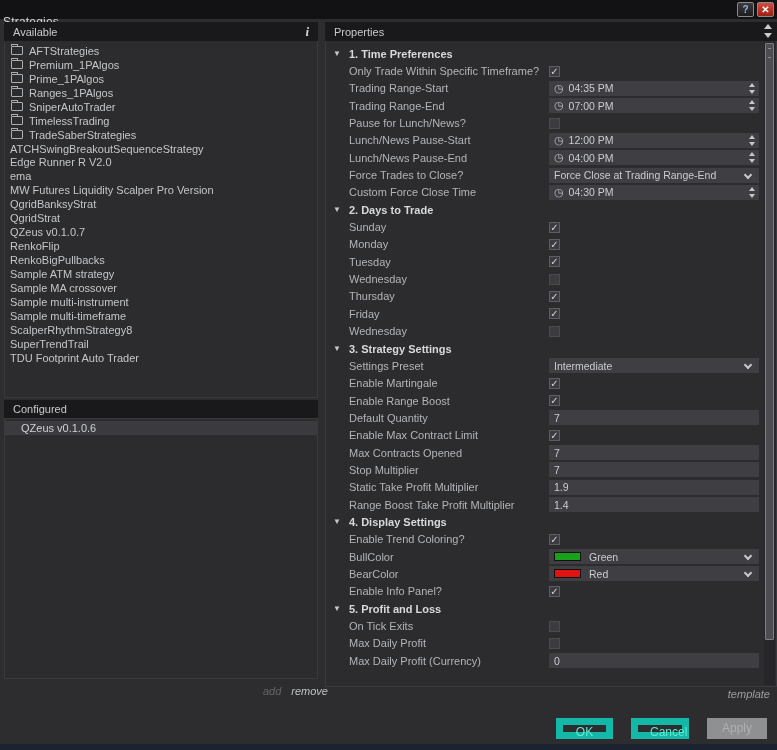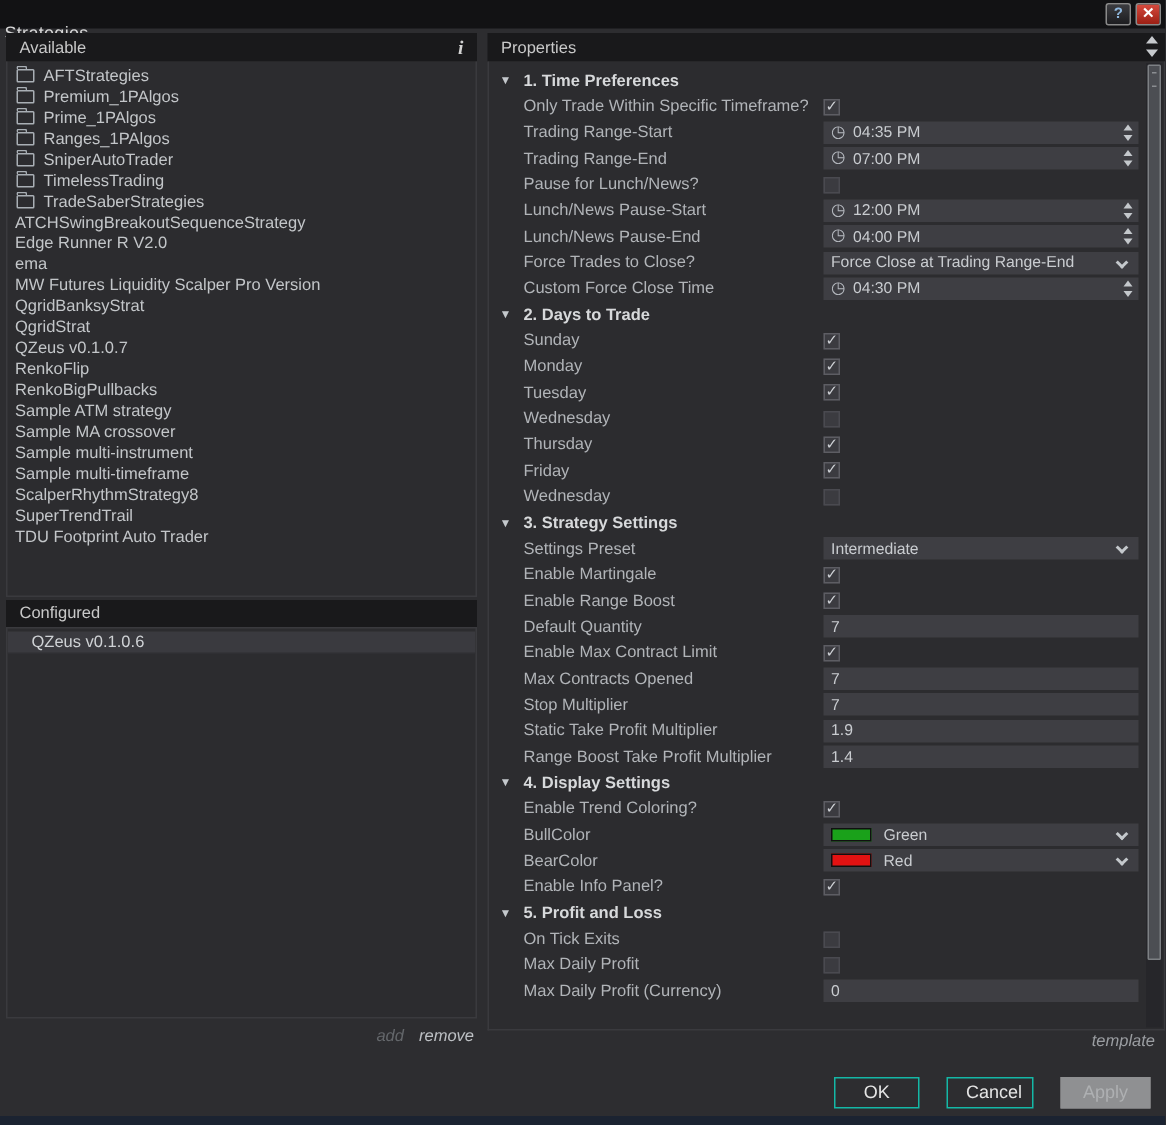--- a/index.html
+++ b/index.html
@@ -21,21 +21,21 @@
 
   
   .available-header{left:4px;top:22px;width:314px;height:19px;}
   .available-list{position:absolute;left:4px;top:41px;width:314px;height:357px;background:#2c2c2f;border:1px solid #3a3a3e;border-top:none;overflow:hidden;padding-top:3px;}
   .avail-item{display:flex;align-items:center;height:13.95px;padding-left:5px;color:#c3c6c9;font-size:11px;white-space:nowrap;cursor:default;}
   .folder-icon{display:inline-block;width:12px;height:9px;border:1px solid #a9afb5;border-radius:1px;margin-right:6px;margin-left:1px;position:relative;flex:none;}
   .folder-icon::before{content:"";position:absolute;top:-3px;left:-1px;width:5px;height:1px;border:1px solid #a9afb5;border-bottom:none;border-radius:1px 1px 0 0;}
   .configured-header{left:4px;top:400px;width:314px;height:18px;}
   .configured-list{position:absolute;left:4px;top:418px;width:314px;height:261px;background:#2c2c2f;border:1px solid #3a3a3e;overflow:hidden;padding-top:2px;}
   .conf-item{display:flex;align-items:center;height:15px;padding-left:16px;color:#cfd2d5;font-size:11px;background:#3a3a3f;border-bottom:1px solid #2f2f33;cursor:default;}
-  .left-footer{position:absolute;left:8px;top:682px;width:314px;height:18px;display:flex;justify-content:flex-end;align-items:center;gap:10px;padding-right:6px;font-size:11px;font-style:italic;}
+  .left-footer{position:absolute;left:20px;top:682px;width:314px;height:18px;display:flex;justify-content:flex-end;align-items:center;gap:10px;padding-right:6px;font-size:11px;font-style:italic;}
   .add-link{color:#64676b;cursor:default;}
   .remove-link{color:#bdc0c4;cursor:pointer;}
 
   
   .properties-header{left:325px;top:22px;width:452px;height:19px;}
   .hdr-arrows{position:absolute;right:3px;top:2px;display:flex;flex-direction:column;gap:4px;align-items:center;width:12px;}
   .arr{width:0;height:0;}
   .arr.up{border-left:4px solid transparent;border-right:4px solid transparent;border-bottom:5px solid #c6c9cd;}
   .arr.down{border-left:4px solid transparent;border-right:4px solid transparent;border-top:5px solid #c6c9cd;}
   .props-viewport{position:absolute;left:325px;top:41px;width:452px;height:646px;background:#2c2c2f;border:1px solid #3a3a3e;border-top:none;overflow:hidden;}
@@ -55,21 +55,21 @@
   .t-down{width:0;height:0;border-left:3px solid transparent;border-right:3px solid transparent;border-top:4px solid #c4c8cc;}
   .chev{position:absolute;right:8px;top:4px;width:6px;height:6px;border-right:2px solid #c4c8cc;border-bottom:2px solid #c4c8cc;transform:rotate(45deg);}
   .swatch{display:inline-block;width:27px;height:9px;border:1px solid #101010;margin-right:8px;flex:none;}
   .props-scrollbar{position:absolute;right:1px;top:1px;width:11px;height:643px;background:#26262a;}
   .props-scroll-thumb{position:absolute;left:1px;top:1px;width:9px;height:597px;background:#4c4e53;border:1px solid #7d8084;border-radius:1px;}
   .props-scroll-thumb::before{content:"";position:absolute;left:2px;top:4px;width:3px;height:8px;border-top:1px solid #8b8e92;border-bottom:1px solid #8b8e92;}
   .template-link{position:absolute;left:325px;top:688px;width:445px;text-align:right;font-size:11px;font-style:italic;color:#9a9da1;cursor:pointer;}
 
   
   .dialog-footer{position:absolute;left:0;top:715px;width:767px;height:26px;display:flex;justify-content:flex-end;align-items:center;gap:18px;}
-  .btn{height:21px;font-size:12px;color:#e5e5e5;background:#2d2d30;border:1px solid #14b8a6;cursor:pointer;padding:0 12px;font-family:"Liberation Sans",sans-serif;}
+  .btn{height:21px;font-size:12px;color:#5eead4;background:#2d2d30;border:7px solid #14b8a6;cursor:pointer;padding:0 12px;font-family:"Liberation Sans",sans-serif;}
   .btn-ok{width:57px;}
   .btn-cancel{width:58px;}
   .btn-apply{width:60px;background:#8f9092;color:#aeb0b2;border:1px solid #8f9092;cursor:default;}
   .bottom-strip{position:absolute;left:0;top:744px;width:777px;height:6px;background:#1b2331;}
 </style>
 </head>
 <body>
 
 <div class="dialog">
 

